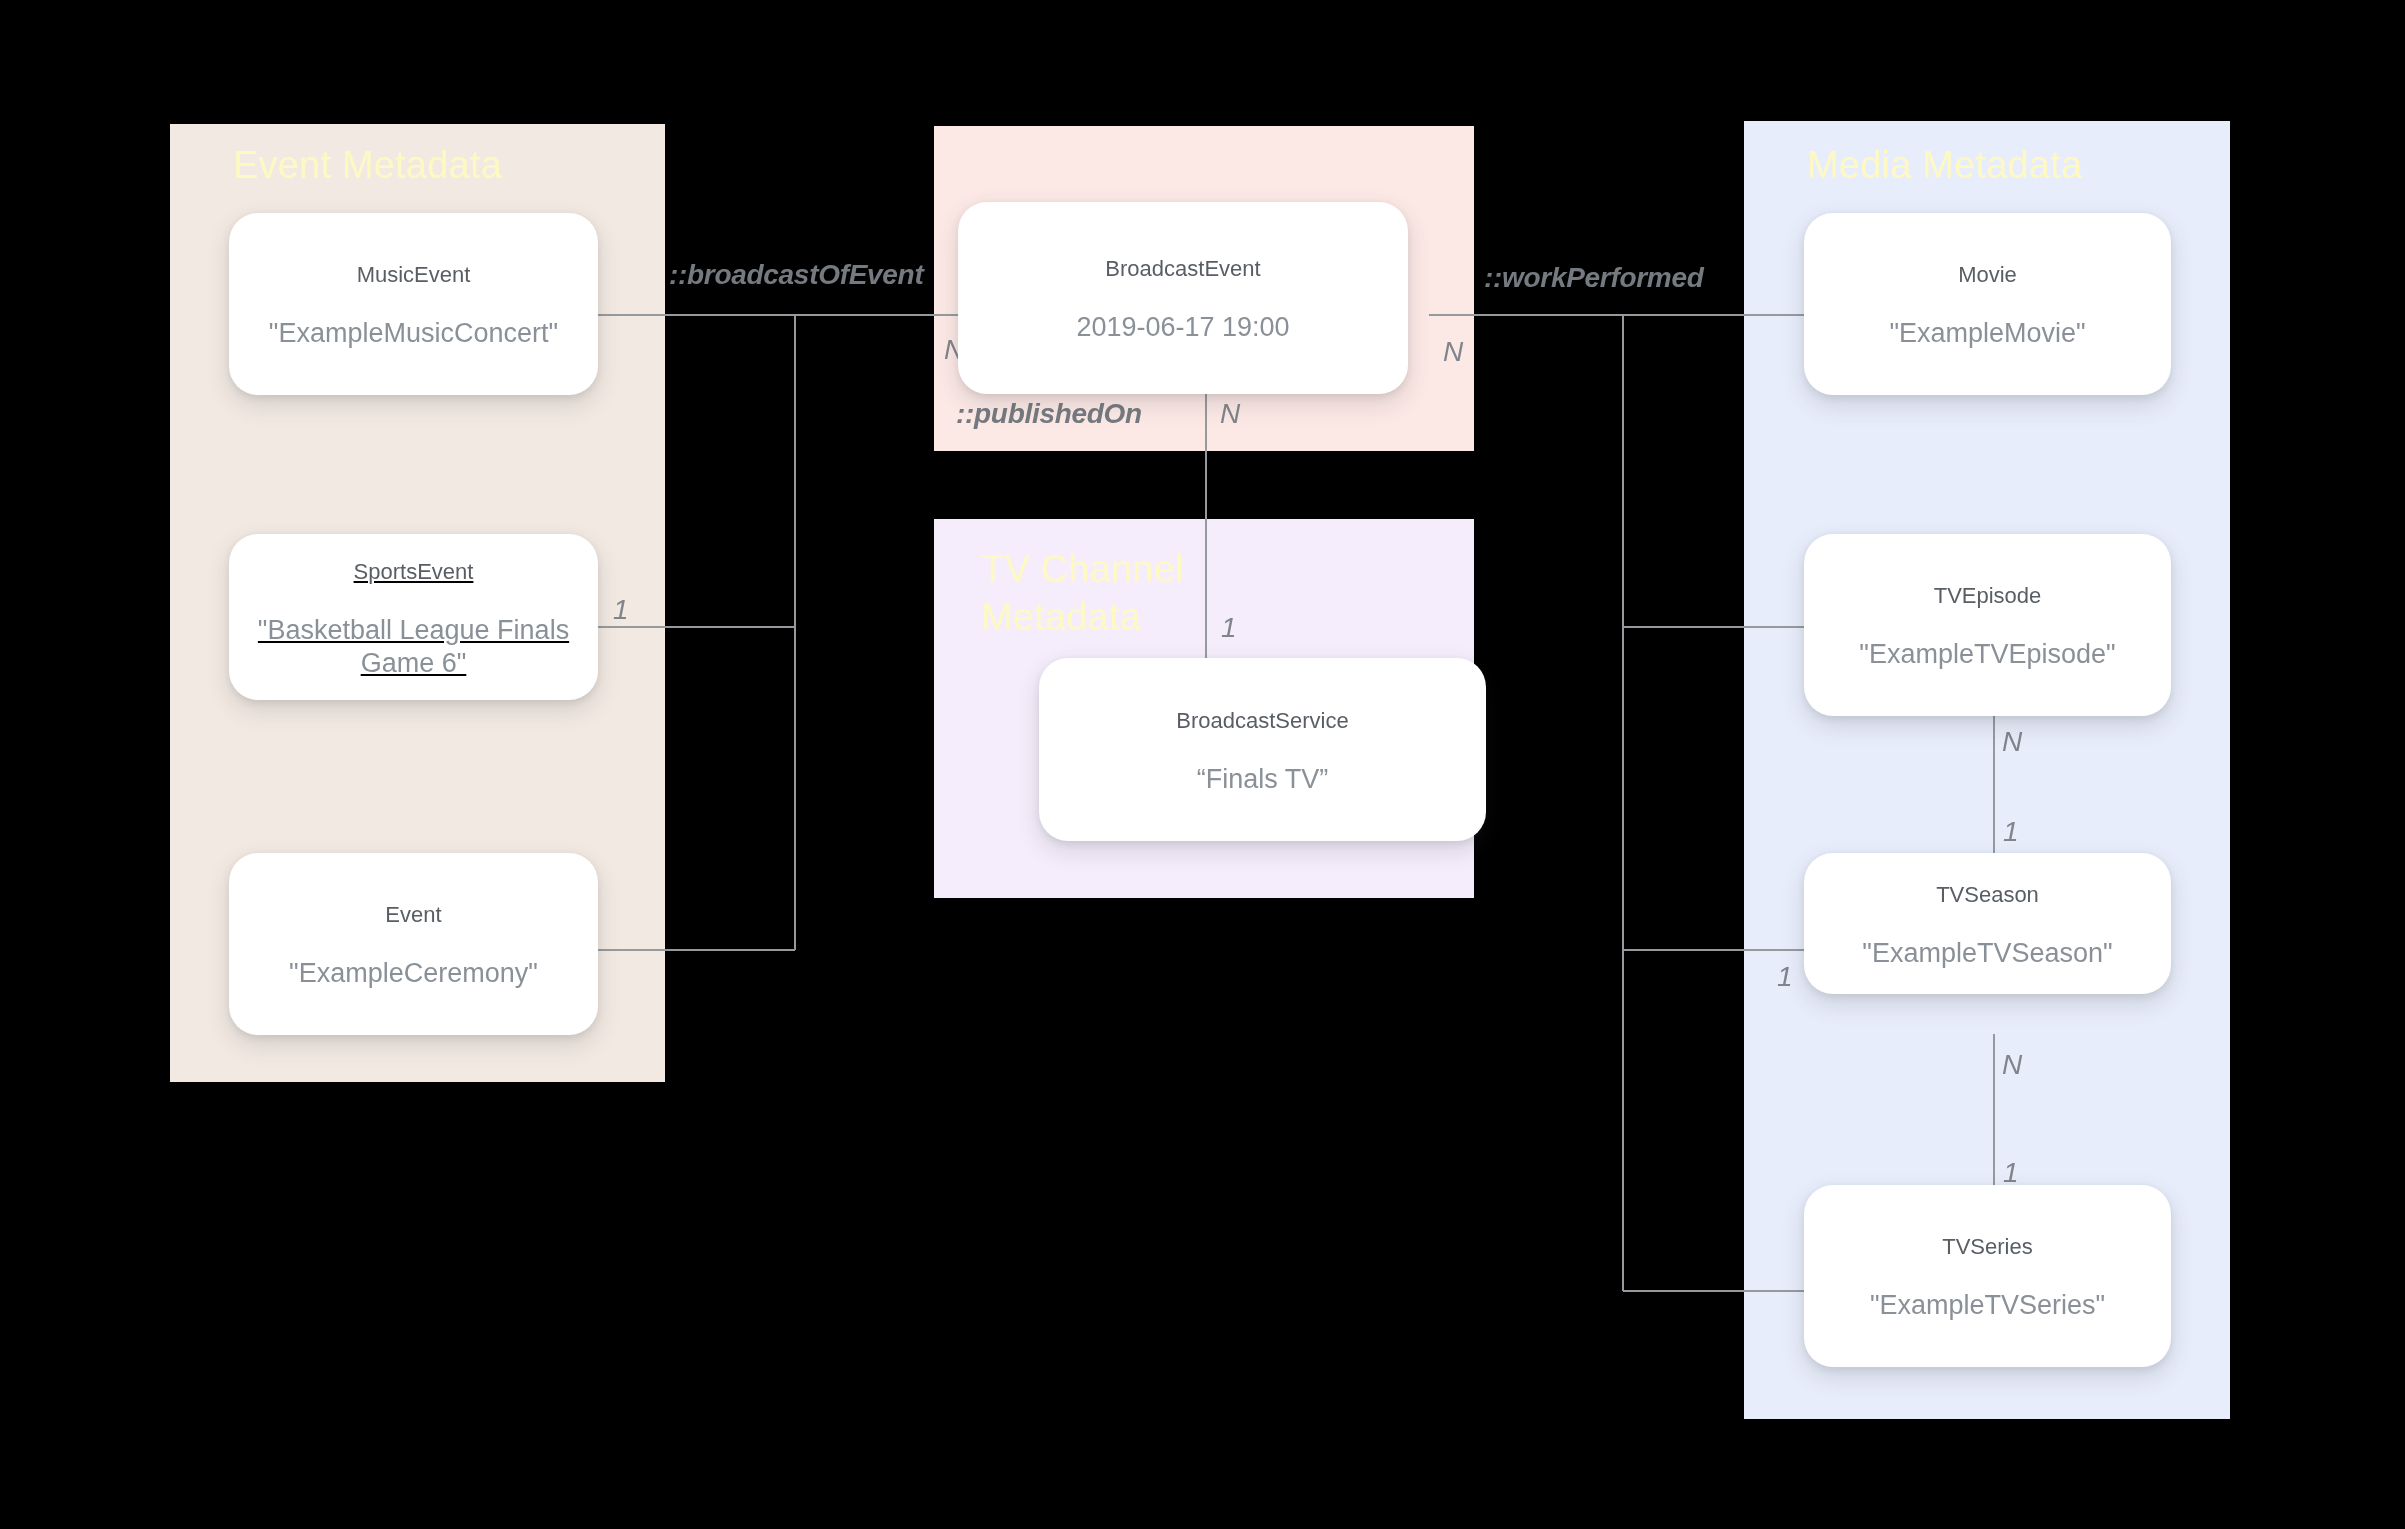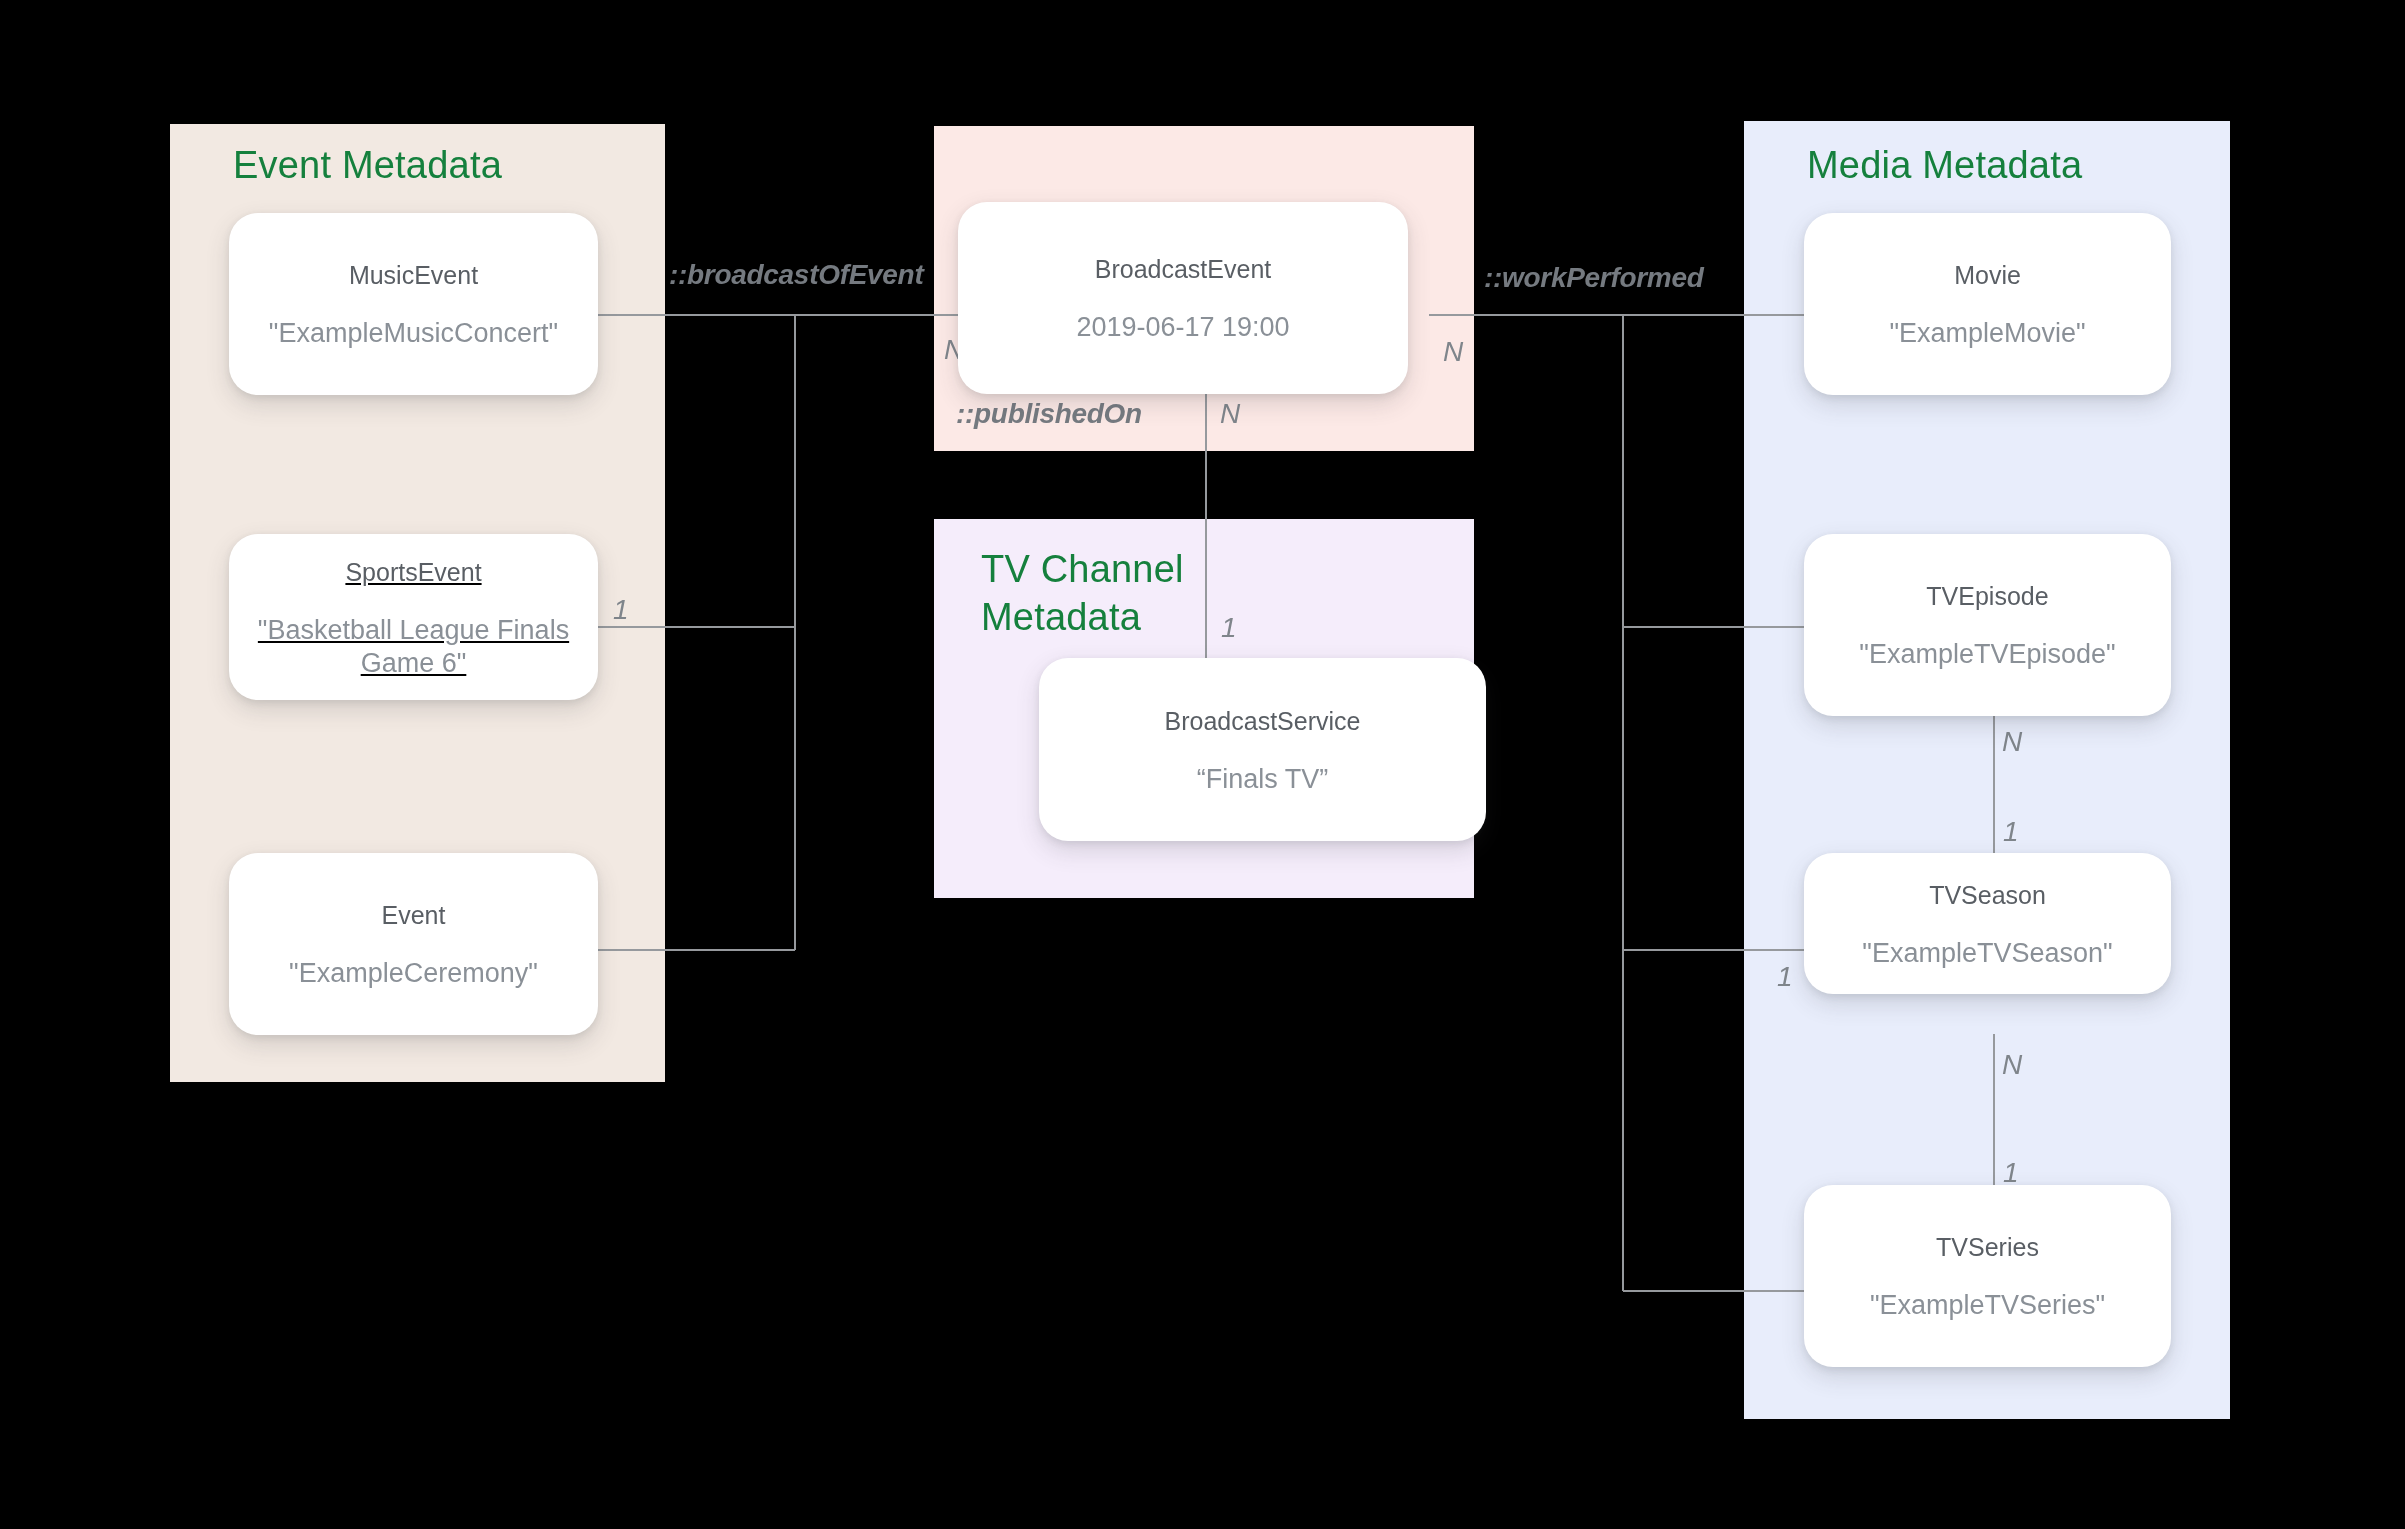--- a/index.html
+++ b/index.html
@@ -7,34 +7,34 @@
     position:relative;width:2405px;height:1529px;background:#000;overflow:hidden;
     font-family:"Liberation Sans", sans-serif;
   }
   .panel{position:absolute;}
   .panel-event{left:170px;top:124px;width:495px;height:958px;background:#f2e9e2;}
   .panel-broadcast{left:934px;top:126px;width:540px;height:325px;background:#fce9e6;}
   .panel-tv{left:934px;top:519px;width:540px;height:379px;background:#f5edfb;}
   .panel-media{left:1744px;top:121px;width:486px;height:1298px;background:#e8edfb;}
 
   .panel-title{
-    position:absolute;font-size:38px;line-height:48px;color:#15803d;
+    position:absolute;font-size:38px;line-height:48px;color:#fef9c3;
     letter-spacing:0.2px;
   }
   .pt-event{left:233px;top:141px;}
   .pt-media{left:1807px;top:141px;}
   .pt-tv{left:981px;top:545px;width:315px;}
 
   .card{
     position:absolute;background:#fff;border-radius:29px;
     box-shadow:0 9.6px 23px rgba(60,64,67,.16), 0 2.9px 7.6px rgba(60,64,67,.10);
     display:flex;flex-direction:column;align-items:center;justify-content:center;
     gap:25px;text-align:center;z-index:4;padding:0 17px;box-sizing:border-box;
   }
-  .card-title{font-size:25px;line-height:34px;color:#595e64;}
+  .card-title{font-size:22px;line-height:34px;color:#595e64;}
   .card-value{font-size:27px;line-height:33px;color:#8a9097;}
 
   .c-music{left:229px;top:213px;width:369px;height:182px;}
   .c-sports{left:229px;top:534px;width:369px;height:166px;text-decoration:underline;}
   .c-event{left:229px;top:853px;width:369px;height:182px;}
   .c-bevent{left:958px;top:202px;width:450px;height:192px;}
   .c-bservice{left:1039px;top:658px;width:447px;height:183px;}
   .c-movie{left:1804px;top:213px;width:367px;height:182px;text-align:right;}
   .c-episode{left:1804px;top:534px;width:367px;height:182px;}
   .c-season{left:1804px;top:853px;width:367px;height:141px;}

